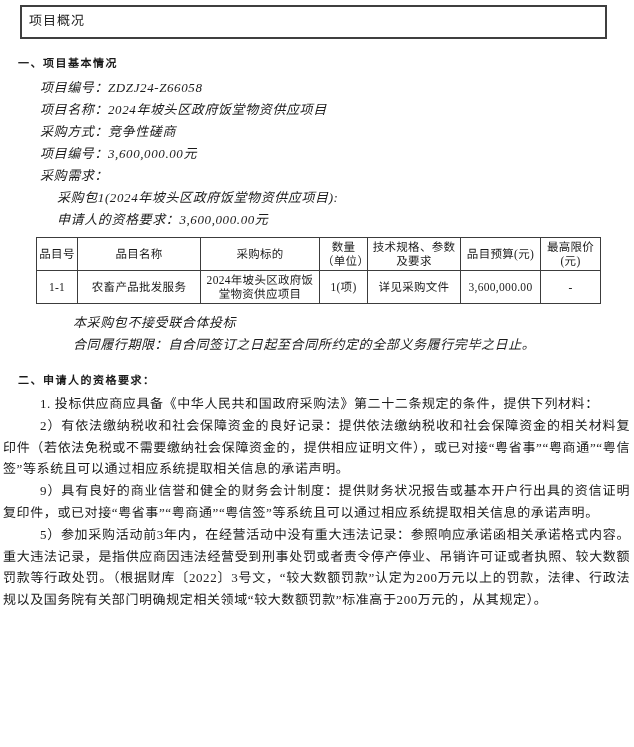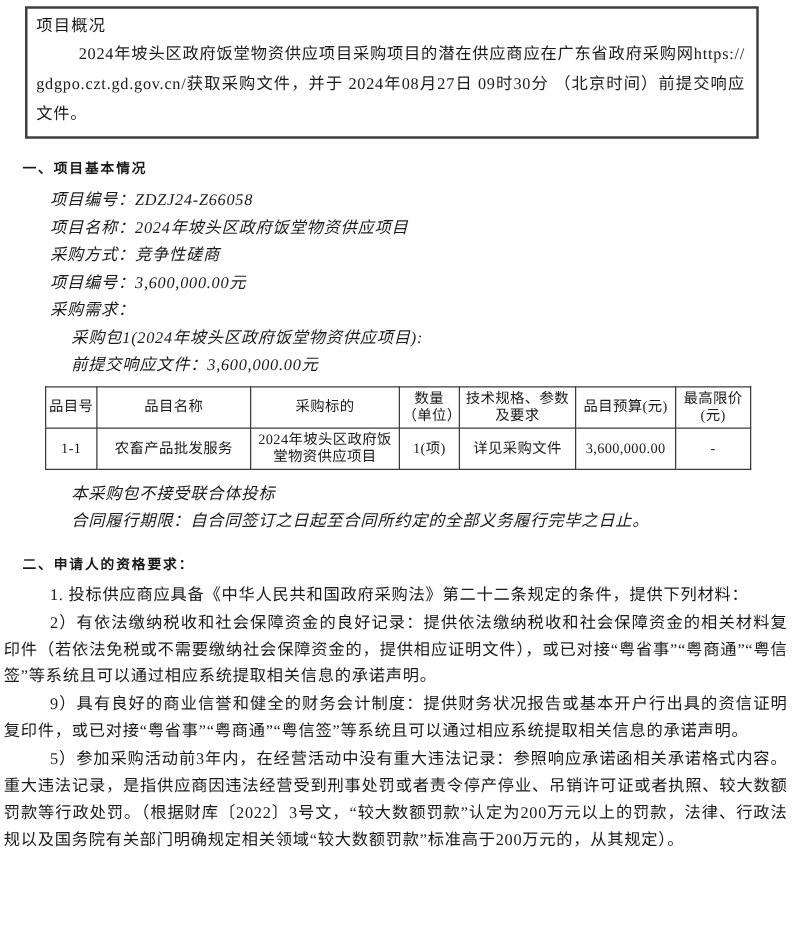--- a/index.html
+++ b/index.html
@@ -53,51 +53,50 @@
     font-weight: normal; font-size: 11.5px;
     text-align: center; vertical-align: middle;
     padding: 2px 2px; line-height: 14px; letter-spacing: 0.3px;
     overflow: hidden;
   }
   .c1 { width: 41px; } .c2 { width: 123px; } .c3 { width: 119px; }
   .c4 { width: 48px; } .c5 { width: 93px; } .c6 { width: 80px; }
   .c7 { width: 60px; }
   td.cap-cell { text-align: right; padding-right: 9px; }
 
-  .notes { margin-top: 8px; }
+  .notes { margin-top: 8px; padding-left: 16px; }
 
   
   .paras { margin-top: 4px; }
   .para {
     margin: 0 4px 0 3px;
     font-size: 13px; line-height: 21.8px; letter-spacing: 0.6px;
     text-align: justify; word-break: break-all;
     text-indent: 37px;
   }
 </style>
 </head>
 <body>
 
 <div class="page">
 
   <div class="overview-box">
     <div class="box-title">项目概况</div>
-    <p class="box-body">2024年坡头区政府饭堂物资供应项目采购项目的潜在供应商应在广东省政府采购网https://gdgpo.czt.gd.gov.cn/获取采购文件，并于 2024年08月27日 09时30分 （北京时间）前提交响应文件。</p>
   </div>
 
   <div class="sec-heading">一、项目基本情况</div>
 
   <div class="fields">
     <div class="line indent1"><span>项目编号：</span><span>ZDZJ24-Z66058</span></div>
     <div class="line indent1"><span>项目名称：</span><span>2024年坡头区政府饭堂物资供应项目</span></div>
     <div class="line indent1"><span>采购方式：</span><span>竞争性磋商</span></div>
     <div class="line indent1"><span>项目编号：</span><span>3,600,000.00元</span></div>
     <div class="line indent1"><span>采购需求：</span><span></span></div>
     <div class="line indent2">采购包1(2024年坡头区政府饭堂物资供应项目):</div>
-    <div class="line indent2">前提交响应文件：3,600,000.00元</div>
+    <div class="line indent2">申请人的资格要求：3,600,000.00元</div>
   </div>
 
   <table class="items">
     <colgroup>
       <col class="c1">
         <col class="c2">
         <col class="c3">
         <col class="c4">
         <col class="c5">
         <col class="c6">

